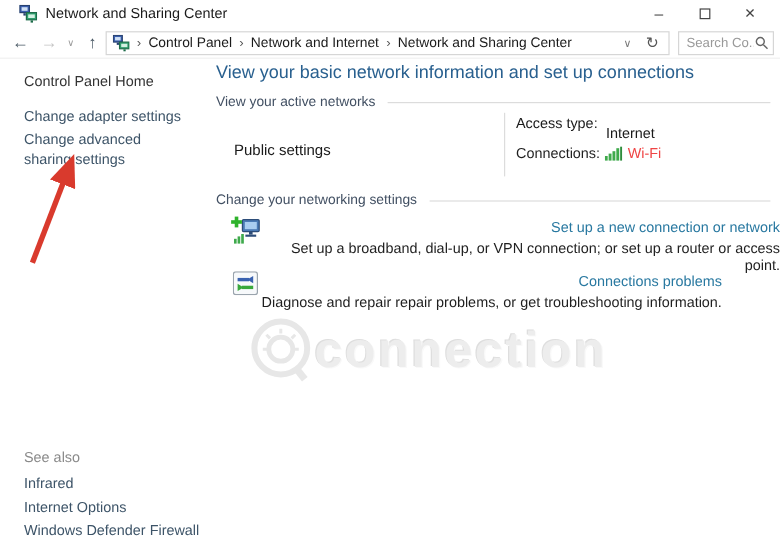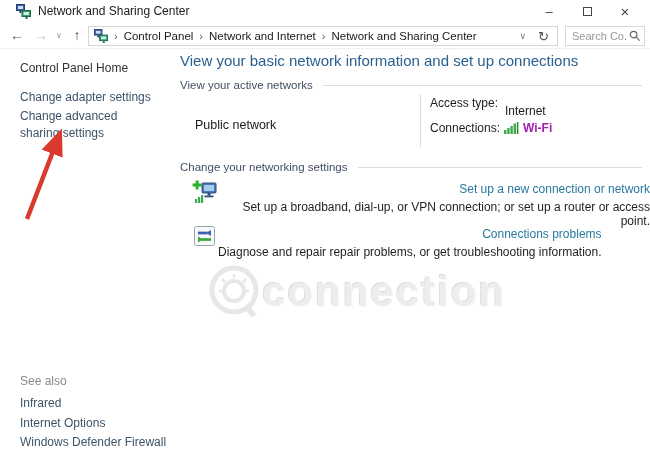--- a/index.html
+++ b/index.html
@@ -39,21 +39,21 @@
   
   .heading { position:absolute; left:180px; top:52px; font-size:15px; color:#29608f; }
   .section-row { position:absolute; left:180px; width:462px; display:flex; align-items:center; }
   .section-label { font-size:11.5px; color:#425063; white-space:nowrap; }
   .section-line { flex:1; height:1px; background:#dcdcdc; margin-left:10px; }
   .vdivider { position:absolute; left:420px; top:94px; width:1px; height:53px; background:#dcdcdc; }
   .net-name { position:absolute; left:195px; top:118px; font-size:12.5px; color:#1a1a1a; }
   .kv-label { position:absolute; font-size:12px; color:#1a1a1a; }
   .wifi-row { position:absolute; left:430px; top:121px; display:flex; align-items:center; font-size:12px; }
   .wifi-bars { margin-left:4px; margin-right:4px; }
-  .main-link { color:#a21caf; cursor:default;font-weight:bold; }
+  .main-link { color:#ef4444; cursor:default; }
   .task { position:absolute; left:218px;text-align:right; }
   .task-title { font-size:12px; color:#2878a0; }
   .task-desc { font-size:12px; color:#1f1f1f; margin-top:4px; }
   .task-icon { position:absolute; }
 
   
   .watermark { position:absolute; left:208px; top:264px; display:flex; align-items:center; color:#e9e9e9; user-select:none; }
   .watermark .wm-text { font-size:42px; font-weight:bold; letter-spacing:2px; color:#ededed; text-shadow:1px 1px 0 #f9f9f9, -1px -1px 0 #dedede; }
 
   
@@ -141,21 +141,21 @@
   <div class="side-item side-link" style="top:435px;">Windows Defender Firewall</div>
 
   <div class="heading">View your basic network information and set up connections</div>
 
   <div class="section-row" style="top:79px;">
     <span class="section-label">View your active networks</span>
     <span class="section-line"></span>
   </div>
 
   <div class="vdivider"></div>
-  <div class="net-name">Public network</div>
+  <div class="net-name">Public settings</div>
 
   <div class="kv-label" style="left:430px; top:96px;">Access type:</div>
   <div class="kv-label" style="left:505px; top:104px;">Internet</div>
 
   <div class="wifi-row">
     <span>Connections:</span>
     <svg class="wifi-bars" width="15" height="12" viewBox="0 0 15 12">
       <rect x="0" y="8" width="2.4" height="4" fill="#3faa4c"></rect>
       <rect x="3.2" y="6" width="2.4" height="6" fill="#3faa4c"></rect>
       <rect x="6.4" y="4" width="2.4" height="8" fill="#3faa4c"></rect>

